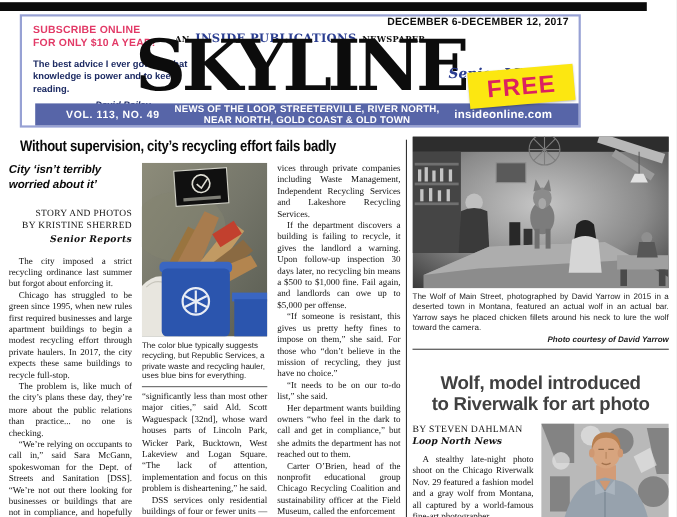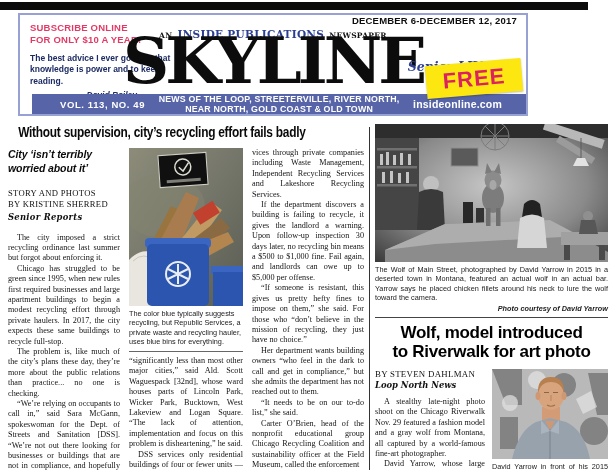--- a/index.html
+++ b/index.html
@@ -36,39 +36,39 @@
   
   .article1{position:absolute;left:8px;top:124px;width:356px;}
   .headline1{font-family:"Liberation Sans",sans-serif;font-weight:bold;font-size:14px;
     letter-spacing:-.3px;color:#0a0a0a;white-space:nowrap;transform:scaleX(.85);transform-origin:left;
     padding-left:12px;}
   .cols{display:flex;gap:9px;margin-top:8px;}
   .col{width:112px;}
   .col.c2{width:114px;}
   .subhead{font-family:"Liberation Sans",sans-serif;font-weight:bold;font-style:italic;
     font-size:10.5px;line-height:1.3;letter-spacing:-.1px;color:#0a0a0a;}
-  .byline{margin-top:13px;font-size:8.6px;line-height:1.3;letter-spacing:.3px;}
+  .byline{margin-top:13px;font-size:8.6px;line-height:1.3;letter-spacing:.3px;text-align:right;}
   .byline-org{font-family:"DejaVu Serif",serif;font-weight:bold;font-style:italic;font-size:8.4px;margin-top:1px;}
   .bodytext p{margin:0;font-size:8.2px;line-height:1.27;text-align:justify;text-indent:9px;color:#141414;}
   .bodytext p.flush{text-indent:0;}
   .col .bodytext{margin-top:10px;}
   .col.c3 .bodytext{margin-top:0;}
   .photo-frame{line-height:0;}
   .caption{font-family:"Liberation Sans",sans-serif;font-size:7.3px;line-height:1.3;color:#222;
     margin-top:3px;text-align:left;}
   .caption-rule{border:none;border-top:1px solid #666;margin:4px 0 4px 0;}
   .divider-v{position:absolute;left:369px;top:127px;width:1px;height:343px;background:#333;}
   
   .article2{position:absolute;left:375px;top:124px;width:233px;}
   .caption.justify{text-align:justify;}
   .credit{font-family:"Liberation Sans",sans-serif;font-weight:bold;font-style:italic;
     font-size:7.3px;text-align:right;color:#222;margin-top:1px;}
   .rule-h{border:none;border-top:1px solid #444;margin:4px 0 0 0;}
-  .headline2{margin-top:5px;text-align:center;font-family:"Liberation Sans",sans-serif;
-    font-weight:bold;font-size:17px;line-height:1.15;letter-spacing:-.3px;color:#000000;}
+  .headline2{margin-top:21px;text-align:center;font-family:"Liberation Sans",sans-serif;
+    font-weight:bold;font-size:17px;line-height:1.15;letter-spacing:-.3px;color:#404040;}
   .headline2 span{display:block;}
   .a2-body{display:flex;gap:7px;margin-top:7px;}
   .a2-left{width:110px;}
   .a2-right{width:116px;}
   .byline2{font-size:8.8px;letter-spacing:.3px;}
 </style>
 </head>
 <body>
 
 <div class="page">
@@ -177,22 +177,22 @@
           <p class="flush">“significantly less than most other major cities,” said Ald. Scott Waguespack [32nd], whose ward houses parts of Lincoln Park, Wicker Park, Bucktown, West Lakeview and Logan Square. “The lack of attention, implementation and focus on this problem is disheartening,” he said.</p>
           <p>DSS services only residential buildings of four or fewer units — those equipped with blue carts, the city’s small-residence recycling program that launched in 2007. It was not fully implemented until 2013. Larger residences</p>
         </div>
       </div>
 
       <div class="col c3">
         <div class="bodytext">
           <p class="flush">vices through private companies including Waste Management, Independent Recycling Services and Lakeshore Recycling Services.</p>
           <p>If the department discovers a building is failing to recycle, it gives the landlord a warning. Upon follow-up inspection 30 days later, no recycling bin means a $500 to $1,000 fine. Fail again, and landlords can owe up to $5,000 per offense.</p>
           <p>“If someone is resistant, this gives us pretty hefty fines to impose on them,” she said. For those who “don’t believe in the mission of recycling, they just have no choice.”</p>
+          <p>“It needs to be on our to-do list,” she said.</p>
           <p>Her department wants building owners “who feel in the dark to call and get in compliance,” but she admits the department has not reached out to them.</p>
-          <p>“It needs to be on our to-do list,” she said.</p>
           <p>Carter O’Brien, head of the nonprofit educational group Chicago Recycling Coalition and sustainability officer at the Field Museum, called the enforcement</p>
         </div>
       </div>
     </div>
   </div>
 
   <div class="divider-v"></div>
 
   <div class="article2">
 

